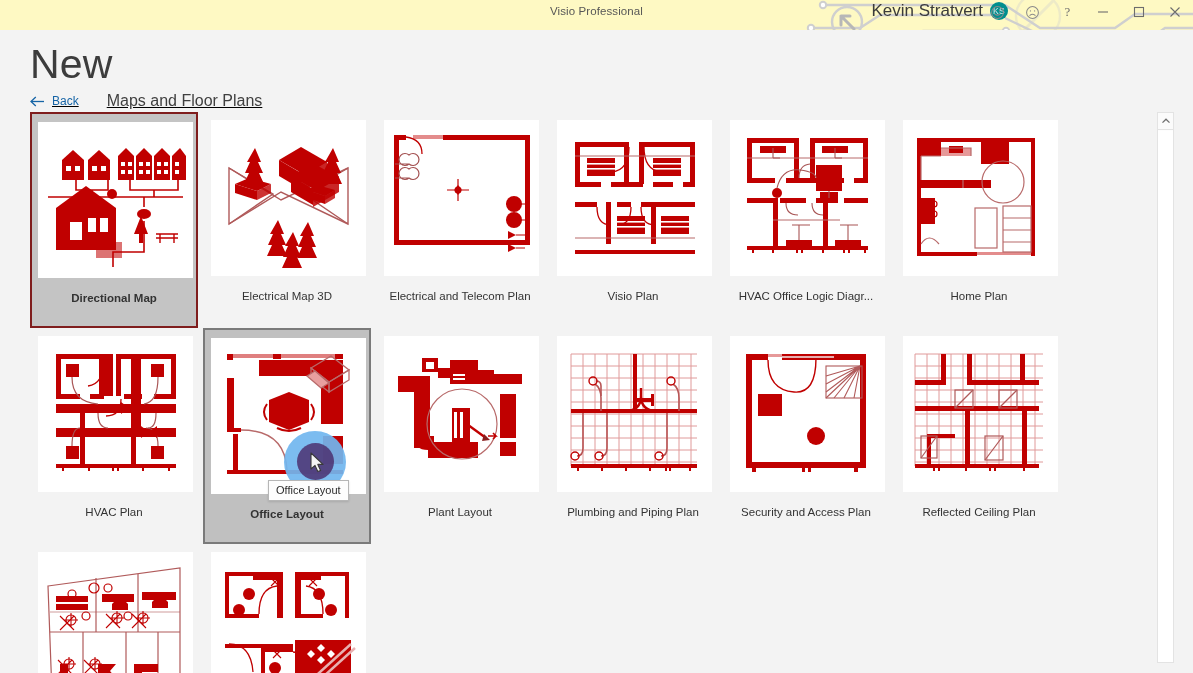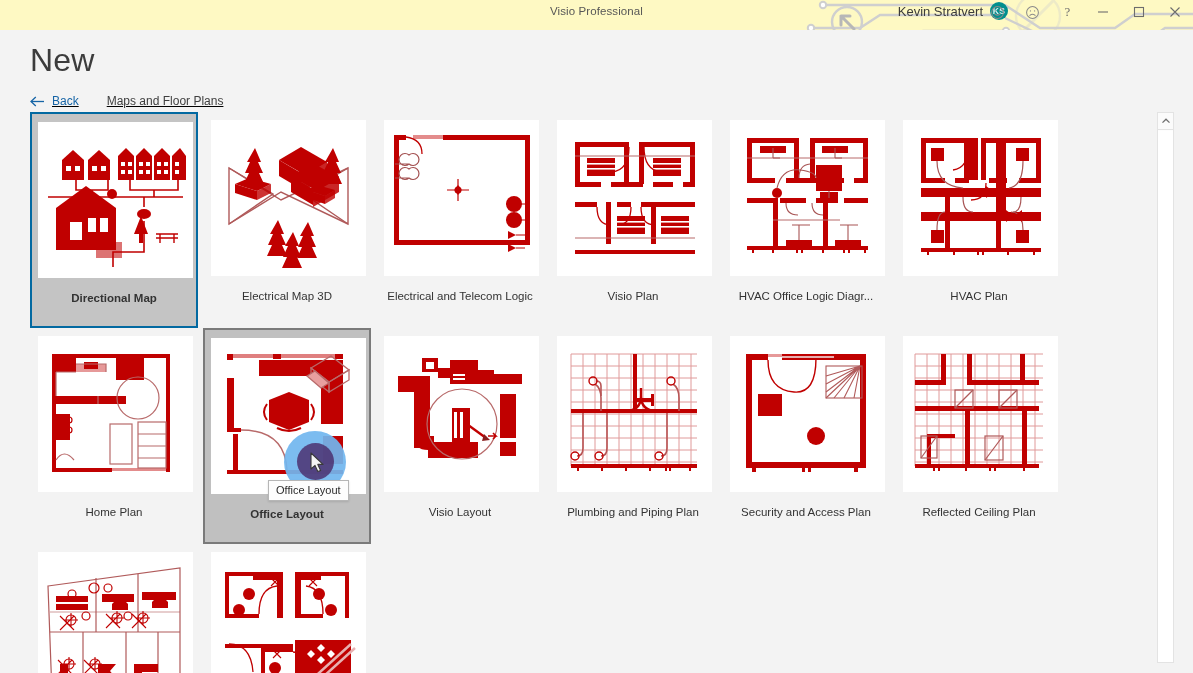--- a/index.html
+++ b/index.html
@@ -38,31 +38,31 @@
   }
   .acct {
     position: absolute;
     top: 0; right: 185px;
     height: 22px;
     display: flex;
     align-items: center;
     gap: 7px;
   }
   .acct-name {
-    font-size: 13px;
+    font-size: 17px;
     color: #3b3b3b;
     white-space: nowrap;
   }
   .avatar {
     width: 18px; height: 18px;
     border-radius: 50%;
     background: #018e8e;
     color: #d6f1f1;
     font-size: 8.5px;
-    font-weight: bold;
+    font-weight: normal;
     display: flex;
     align-items: center;
     justify-content: center;
     letter-spacing: .3px;
   }
   .tb-btns {
     position: absolute;
     top: 0; right: 0;
     height: 24px;
     display: flex;
@@ -82,46 +82,46 @@
     color: #6d6d6d;
     font-family: "Liberation Serif", serif;
   }
 
   
   .page-head {
     position: relative;
     padding-left: 30px;
   }
   .page-title {
-    font-size: 32px;
+    font-size: 41px;
     color: #3c3c3c;
     font-weight: 300;
     line-height: 1;
     margin-top: 14px;
     letter-spacing: .2px;
   }
   .crumbs {
-    margin-top: 16px;
+    margin-top: 7px;
     display: flex;
     align-items: center;
     height: 18px;
     text-decoration: underline;
   }
   .back-link {
     display: flex;
     align-items: center;
     gap: 7px;
     color: #1564a6;
     font-size: 12px;
     cursor: pointer;
   }
   .back-arrow { display: block; }
   .crumb-cat {
     margin-left: 28px;
-    font-size: 12px;
+    font-size: 16px;
     color: #3f3f3f;
   }
 
   
   .gallery {
     position: absolute;
     top: 112px;
     left: 0;
     width: 1145px;
     height: 561px;
@@ -155,21 +155,21 @@
     text-align: center;
     font-size: 11.5px;
     color: #333;
     margin-top: 14px;
     white-space: nowrap;
     overflow: hidden;
     text-overflow: ellipsis;
     padding: 0 2px;
   }
   .card.selected {
-    border: 2px solid #0369a1;
+    border: 2px solid #7f1d1d;
     background: #c4c4c4;
     padding-top: 8px;
   }
   .card.selected .thumb { margin-top: 0px; }
   .card.selected .cap { font-weight: bold; }
   .card.hovered {
     border: 2px solid #7a7a7a;
     background: #c0c0c0;
     padding-top: 8px;
   }
@@ -451,21 +451,21 @@
             <circle cx="130" cy="84" r="8"></circle>
             <circle cx="130" cy="100" r="8"></circle>
             <path d="M124 111 l8 4 -8 4z"></path>
             <path d="M124 124 l8 4 -8 4z"></path>
           </g>
           <g stroke="#c00000" stroke-width="1.1" fill="none">
             <path d="M122 84 H141 M122 100 H141 M132 115 H141 M132 128 H141"></path>
           </g>
         </svg>
       </div>
-      <div class="cap">Electrical and Telecom Logic</div>
+      <div class="cap">Electrical and Telecom Plan</div>
     </div>
 
     <div class="card">
       <div class="thumb">
         <svg viewBox="0 0 155 156">
           <g fill="#c00000">
             <rect x="18" y="22" width="54" height="5"></rect>
             <rect x="82" y="22" width="56" height="5"></rect>
             <rect x="18" y="22" width="5" height="42"></rect>
             <rect x="67" y="22" width="5" height="42"></rect>
@@ -570,20 +570,57 @@
           </g>
         </svg>
       </div>
       <div class="cap">HVAC Office Logic Diagr...</div>
     </div>
 
     <div class="card">
       <div class="thumb">
         <svg viewBox="0 0 155 156">
           <g fill="#c00000">
+            <rect x="14" y="18" width="118" height="4"></rect>
+            <rect x="14" y="18" width="4" height="118"></rect>
+            <rect x="128" y="18" width="4" height="118"></rect>
+            <rect x="14" y="132" width="60" height="4"></rect>
+            <rect x="74" y="132" width="58" height="3" opacity=".45"></rect>
+            <rect x="18" y="22" width="20" height="14"></rect>
+            <rect x="78" y="22" width="28" height="22"></rect>
+            <rect x="14" y="78" width="18" height="26"></rect>
+            <rect x="38" y="28" width="30" height="8" opacity=".4"></rect>
+            <rect x="46" y="26" width="14" height="7"></rect>
+            <rect x="18" y="60" width="70" height="8"></rect>
+          </g>
+          <g fill="none" stroke="#b86a6a" stroke-width="1.2">
+            <path d="M18 36 H38 M18 36 V60"></path>
+            <path d="M38 28 H68 V36"></path>
+            <circle cx="100" cy="62" r="21"></circle>
+            <rect x="72" y="88" width="22" height="40"></rect>
+            <rect x="100" y="86" width="28" height="46"></rect>
+            <path d="M100 98 H128 M100 110 H128 M100 122 H128"></path>
+            <path d="M18 124 Q26 112 36 124"></path>
+            <path d="M60 60 V68"></path>
+          </g>
+          <g fill="none" stroke="#c00000" stroke-width="1.2">
+            <circle cx="23" cy="84" r="3"></circle>
+              <circle cx="31" cy="84" r="3"></circle>
+            <circle cx="23" cy="94" r="3"></circle>
+              <circle cx="31" cy="94" r="3"></circle>
+          </g>
+        </svg>
+      </div>
+      <div class="cap">Home Plan</div>
+    </div>
+
+    <div class="card">
+      <div class="thumb">
+        <svg viewBox="0 0 155 156">
+          <g fill="#c00000">
             <rect x="18" y="18" width="48" height="5"></rect>
               <rect x="78" y="18" width="60" height="5"></rect>
             <rect x="18" y="18" width="5" height="42"></rect>
               <rect x="61" y="18" width="5" height="42"></rect>
             <rect x="78" y="18" width="5" height="42"></rect>
               <rect x="133" y="18" width="5" height="42"></rect>
             <rect x="18" y="58" width="24" height="5"></rect>
               <rect x="52" y="58" width="14" height="5"></rect>
             <rect x="86" y="58" width="18" height="5"></rect>
               <rect x="116" y="58" width="22" height="5"></rect>
@@ -623,57 +660,20 @@
             <rect x="74" y="132" width="2" height="3"></rect>
               <rect x="79" y="132" width="2" height="3"></rect>
             <rect x="104" y="132" width="2" height="3"></rect>
               <rect x="130" y="132" width="2" height="3"></rect>
           </g>
         </svg>
       </div>
       <div class="cap">HVAC Plan</div>
     </div>
 
-    <div class="card">
-      <div class="thumb">
-        <svg viewBox="0 0 155 156">
-          <g fill="#c00000">
-            <rect x="14" y="18" width="118" height="4"></rect>
-            <rect x="14" y="18" width="4" height="118"></rect>
-            <rect x="128" y="18" width="4" height="118"></rect>
-            <rect x="14" y="132" width="60" height="4"></rect>
-            <rect x="74" y="132" width="58" height="3" opacity=".45"></rect>
-            <rect x="18" y="22" width="20" height="14"></rect>
-            <rect x="78" y="22" width="28" height="22"></rect>
-            <rect x="14" y="78" width="18" height="26"></rect>
-            <rect x="38" y="28" width="30" height="8" opacity=".4"></rect>
-            <rect x="46" y="26" width="14" height="7"></rect>
-            <rect x="18" y="60" width="70" height="8"></rect>
-          </g>
-          <g fill="none" stroke="#b86a6a" stroke-width="1.2">
-            <path d="M18 36 H38 M18 36 V60"></path>
-            <path d="M38 28 H68 V36"></path>
-            <circle cx="100" cy="62" r="21"></circle>
-            <rect x="72" y="88" width="22" height="40"></rect>
-            <rect x="100" y="86" width="28" height="46"></rect>
-            <path d="M100 98 H128 M100 110 H128 M100 122 H128"></path>
-            <path d="M18 124 Q26 112 36 124"></path>
-            <path d="M60 60 V68"></path>
-          </g>
-          <g fill="none" stroke="#c00000" stroke-width="1.2">
-            <circle cx="23" cy="84" r="3"></circle>
-              <circle cx="31" cy="84" r="3"></circle>
-            <circle cx="23" cy="94" r="3"></circle>
-              <circle cx="31" cy="94" r="3"></circle>
-          </g>
-        </svg>
-      </div>
-      <div class="cap">Home Plan</div>
-    </div>
-
     <div class="card hovered">
       <div class="thumb">
         <svg viewBox="0 0 155 156">
           <g fill="#c00000">
             <rect x="16" y="16" width="116" height="4" opacity=".5"></rect>
             <rect x="16" y="16" width="6" height="6"></rect>
             <rect x="62" y="16" width="8" height="5"></rect>
             <rect x="124" y="16" width="8" height="5"></rect>
             <rect x="48" y="22" width="62" height="16"></rect>
             <rect x="110" y="22" width="22" height="64"></rect>
@@ -730,21 +730,21 @@
             <rect x="69" y="42" width="12" height="2"></rect>
           </g>
           <g fill="none" stroke="#b86a6a" stroke-width="1.2">
             <circle cx="78" cy="88" r="35"></circle>
           </g>
           <path d="M80 86 l22 16" stroke="#c00000" stroke-width="2.4" fill="none"></path>
           <path d="M100 98 l6 6 -8 1z" fill="#8b1f1f"></path>
           <path d="M104 100 h8 l-3 -3 m3 3 l-3 3" stroke="#c00000" stroke-width="1.6" fill="none"></path>
         </svg>
       </div>
-      <div class="cap">Visio Layout</div>
+      <div class="cap">Plant Layout</div>
     </div>
 
     <div class="card">
       <div class="thumb">
         <svg viewBox="0 0 155 156">
           <g stroke="#e09a9a" stroke-width="1" fill="none">
             <path d="M14 18 H140 M14 30 H140 M14 42 H140 M14 54 H140 M14 66 H140 M14 78 H140 M14 90 H140 M14 102 H140 M14 114 H140 M14 126 H140"></path>
             <path d="M14 18 V130 M26 18 V130 M38 18 V130 M50 18 V130 M62 18 V130 M74 18 V130 M86 18 V130 M98 18 V130 M110 18 V130 M122 18 V130 M134 18 V130"></path>
           </g>
           <g fill="#c00000">

